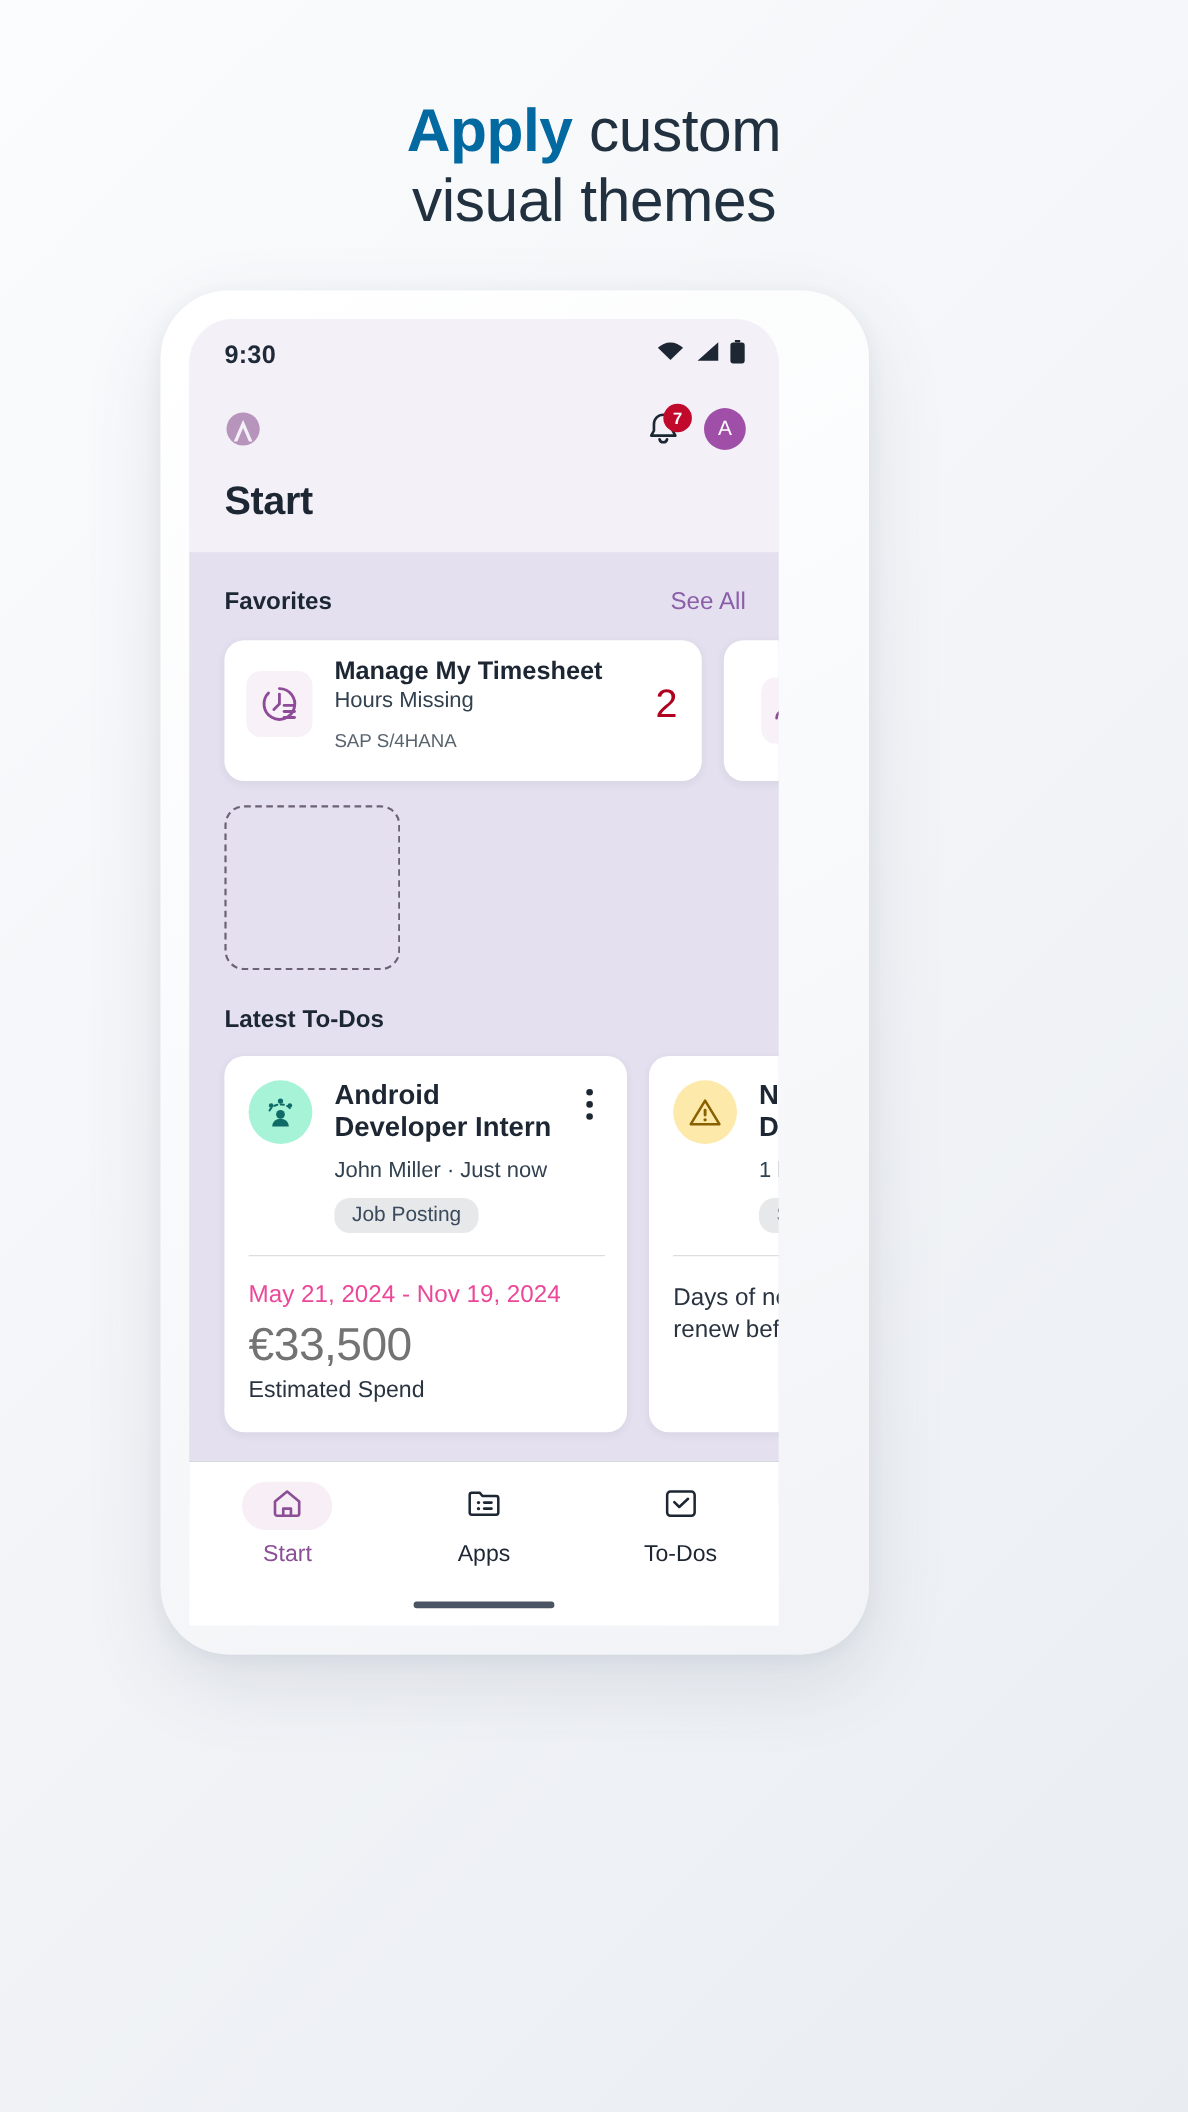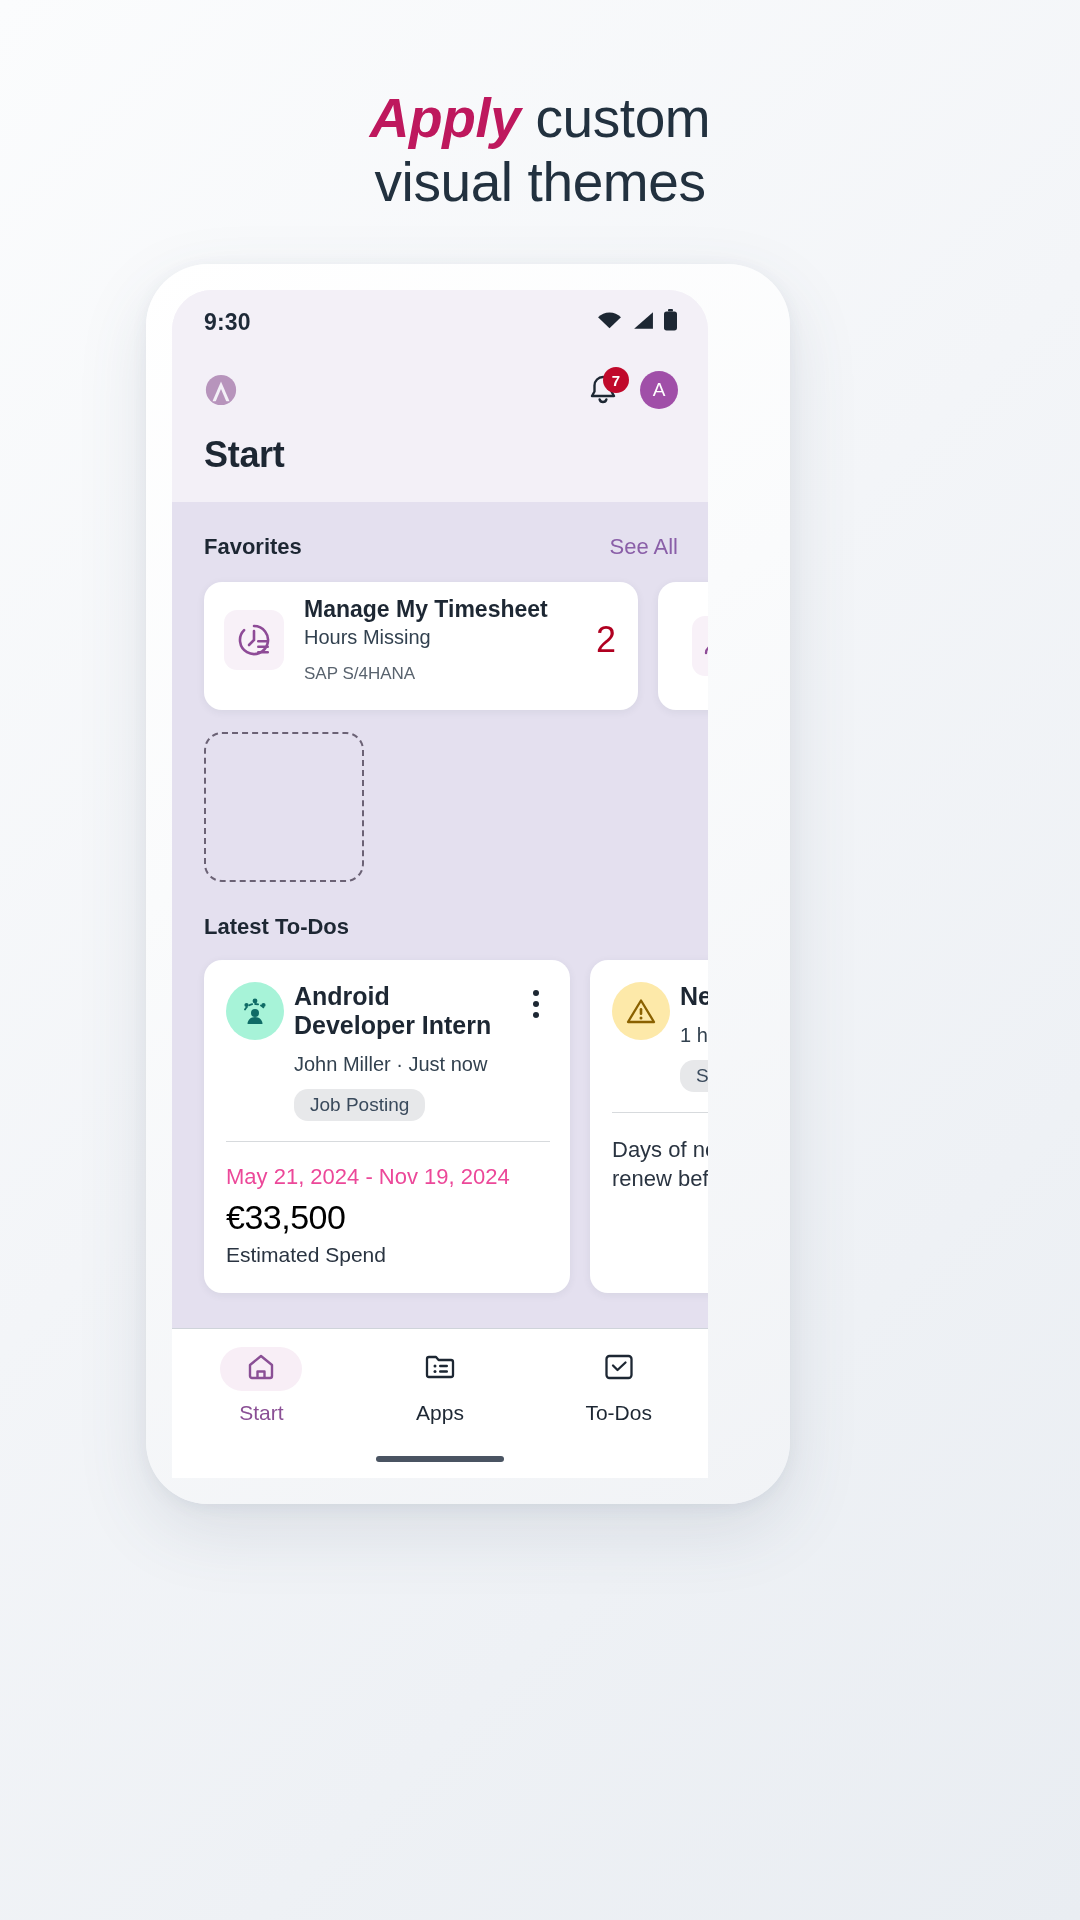--- a/index.html
+++ b/index.html
@@ -26,22 +26,21 @@
     line-height: 1.17;
   }
   .promo-line {
     font-size: 55px;
     font-weight: 400;
     color: #22313f;
     letter-spacing: -0.4px;
   }
   .promo-accent {
     font-weight: 700;
-    color: #be185d;
-    font-style: italic;
+    color: #0369a1;
   }
 
   
   .phone-frame {
     position: absolute;
     left: 146px;
     top: 264px;
     width: 644px;
     height: 1240px;
     border-radius: 62px;
@@ -245,21 +244,21 @@
   .todo-card {
     flex: 0 0 auto;
     width: 366px;
     background: #fff;
     border-radius: 18px;
     box-shadow: 0 2px 8px rgba(40,50,70,0.07);
     padding: 22px 20px 26px 22px;
   }
   .todo-head {
     display: flex;
-    gap: 10px;
+    gap: 20px;
     align-items: flex-start;
   }
   .todo-avatar {
     width: 58px;
     height: 58px;
     border-radius: 50%;
     background: #a7f3d8;
     display: flex;
     align-items: center;
     justify-content: center;
@@ -305,23 +304,23 @@
     height: 1px;
     background: #d7dadd;
     margin: 20px 0 0 0;
   }
   .todo-date {
     font-size: 22px;
     color: #ec4899;
     margin-top: 22px;
   }
   .todo-amount {
-    font-size: 34px;
+    font-size: 42px;
     font-weight: 400;
-    color: #000000;
+    color: #737373;
     margin-top: 8px;
     letter-spacing: -0.5px;
   }
   .todo-amount-label {
     font-size: 21px;
     color: #2a3441;
     margin-top: 6px;
   }
   .todo-body-text {
     font-size: 22px;

